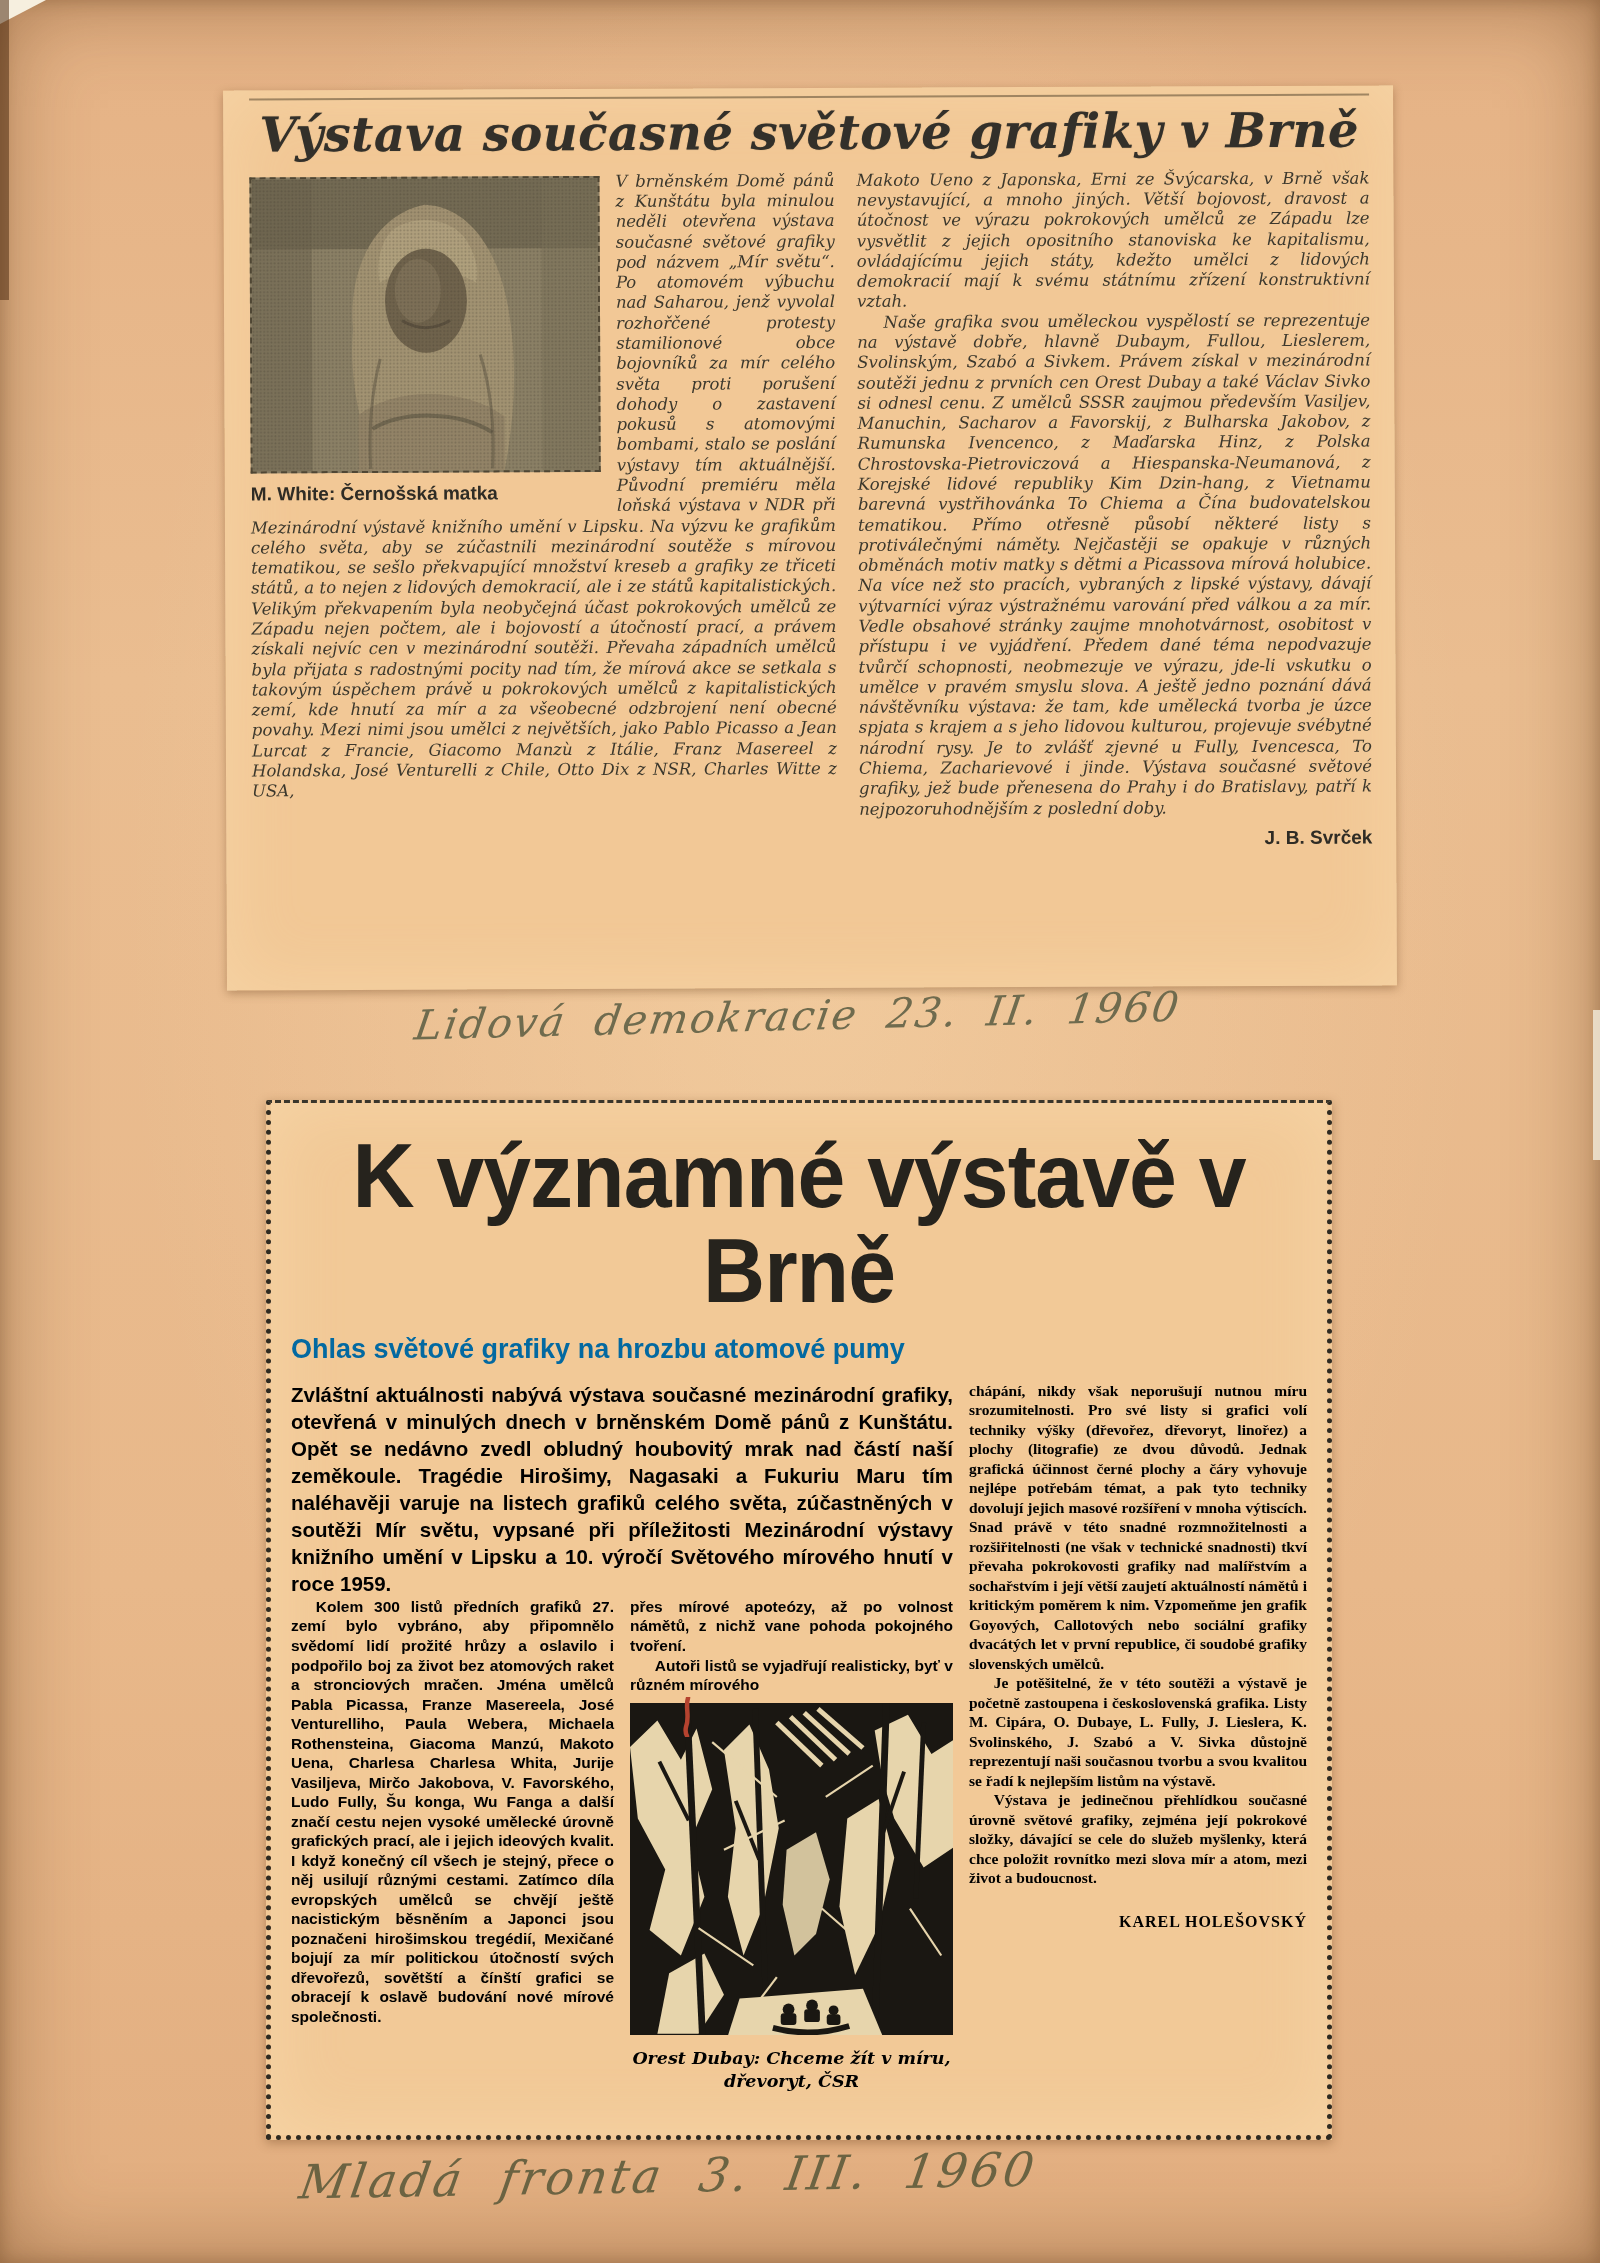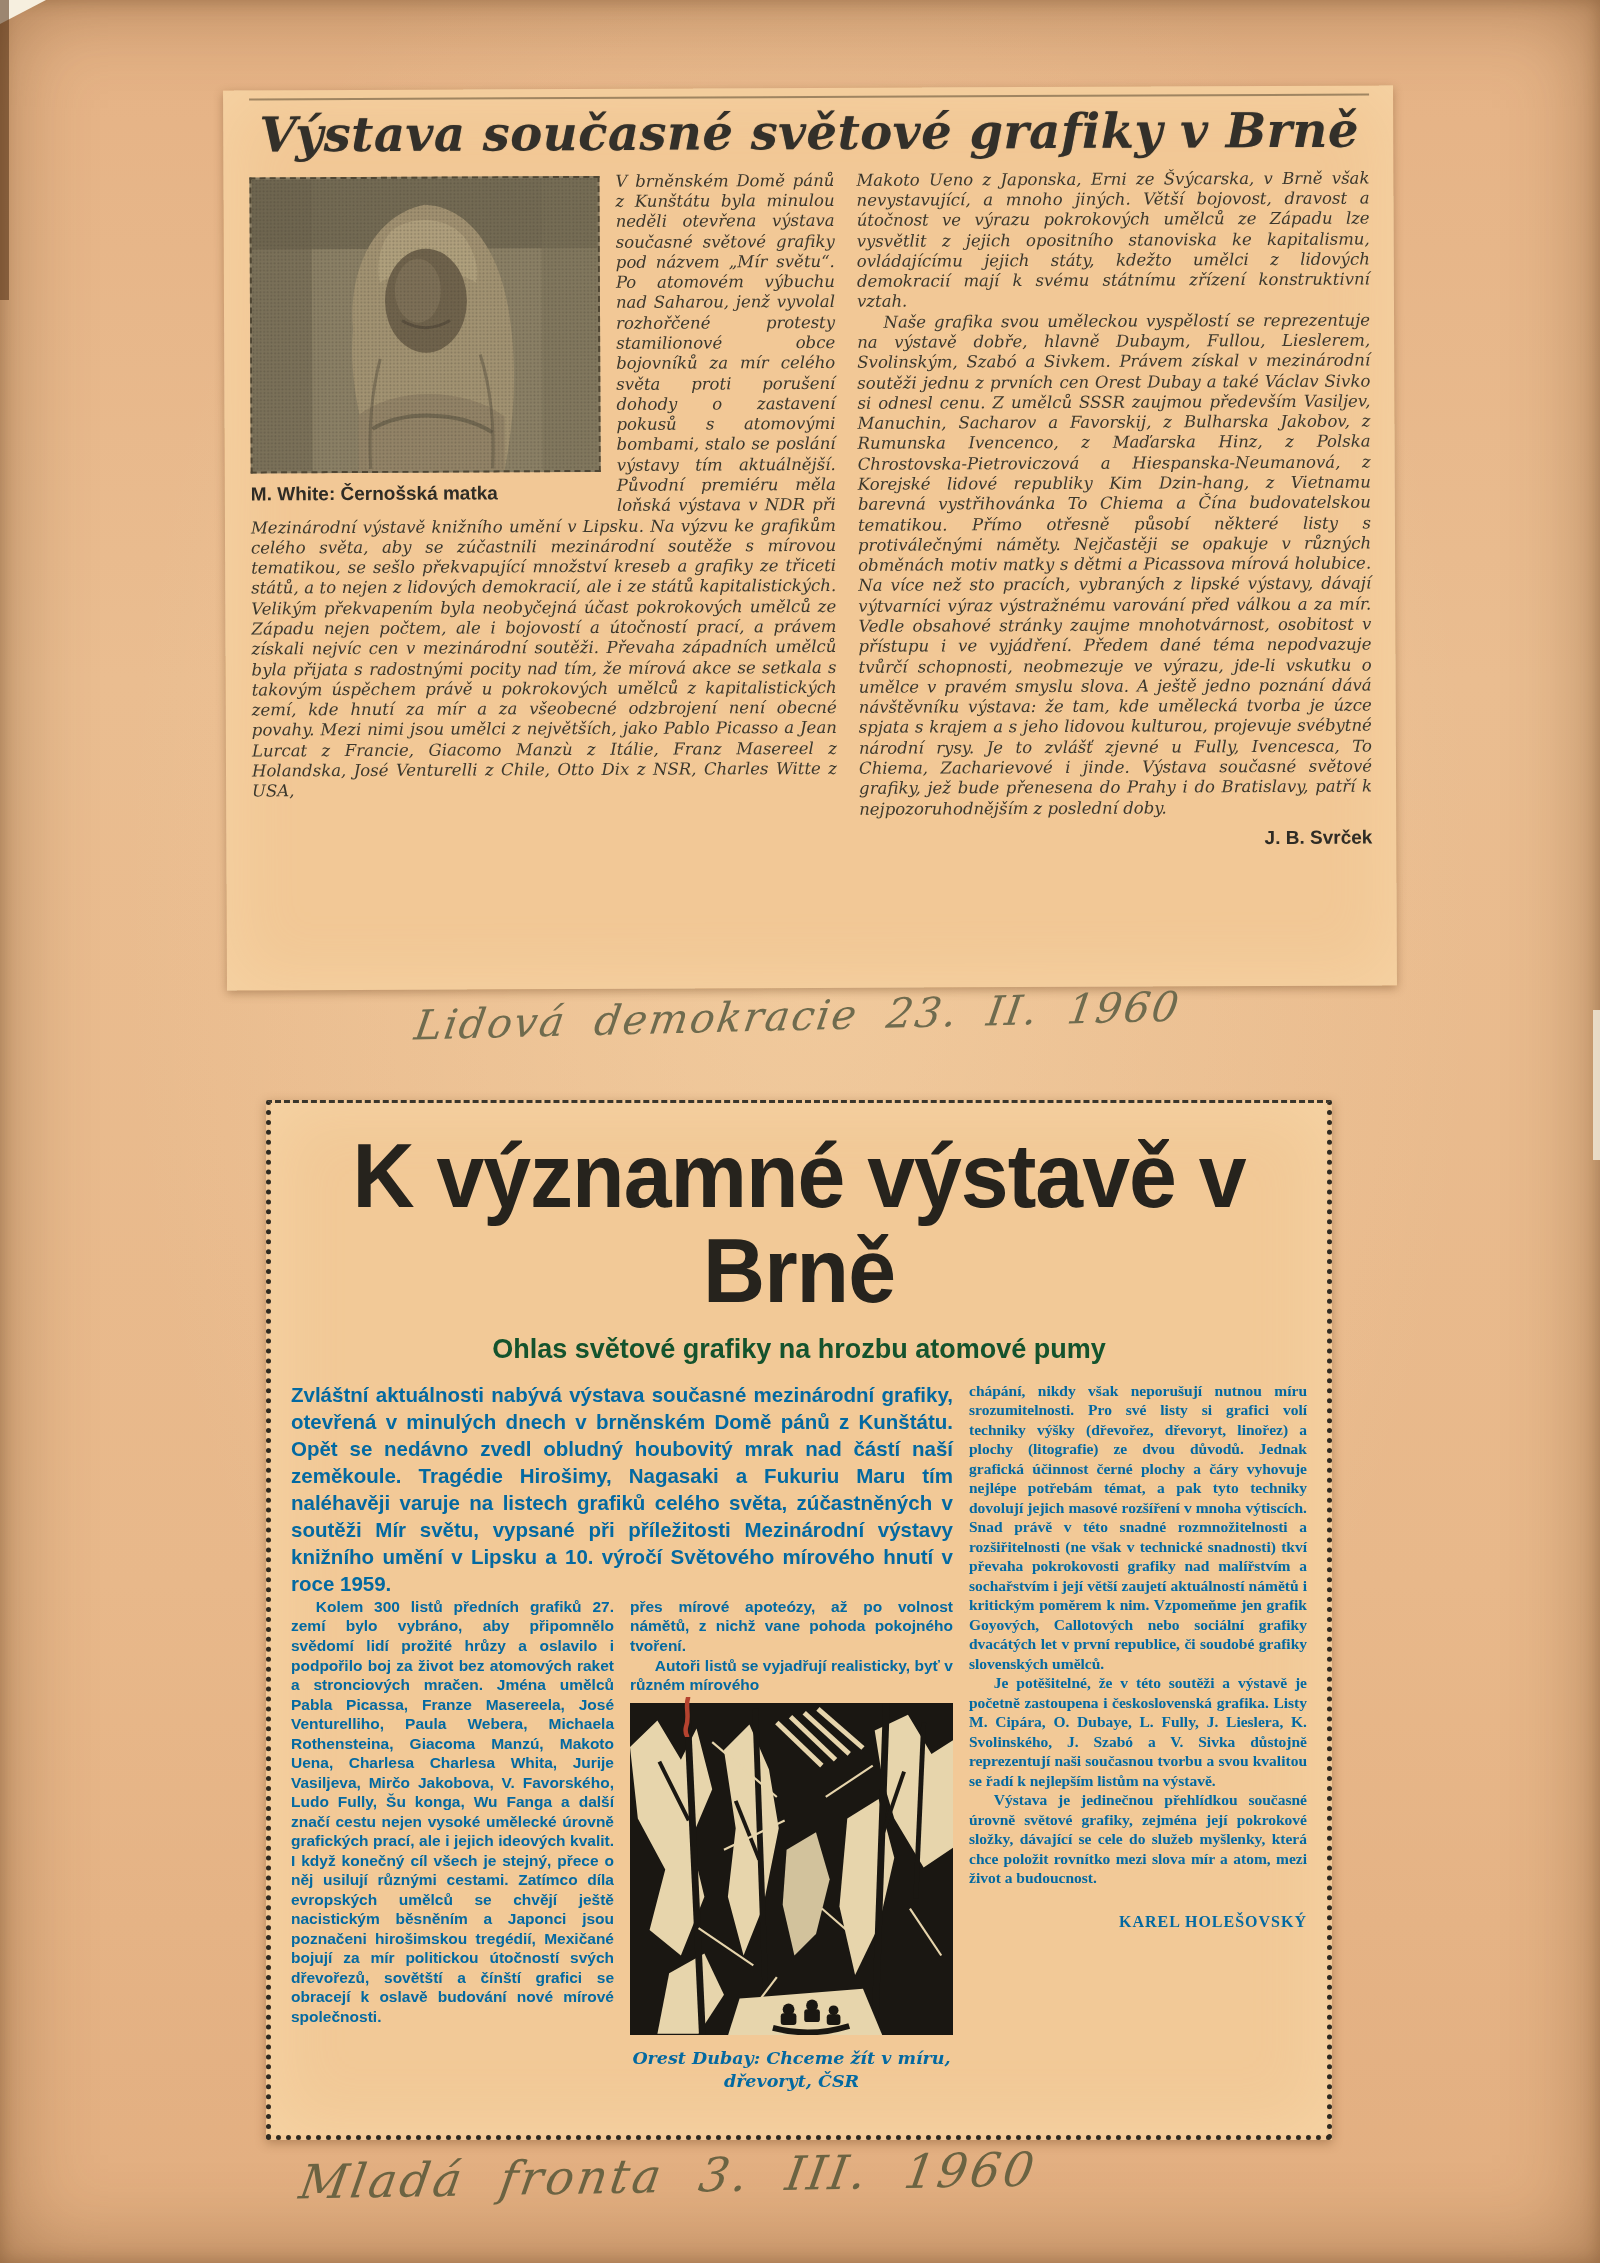--- a/index.html
+++ b/index.html
@@ -51,24 +51,24 @@
   .hand2{left:300px;top:2148px;font-size:47px;color:#6b6342;
     transform:rotate(-1deg) skewX(-10deg);letter-spacing:3px;word-spacing:18px;}
 
   .clip2{left:266px;top:1100px;width:1066px;height:1040px;padding:20px 20px 10px;
     background:#f2c997;
     border-top:3px dashed #3a362b;border-bottom:5px dotted #2e2a21;
     border-left:5px dotted #2e2a21;border-right:5px dotted #2e2a21;}
   .c2-title{font-weight:bold;font-size:86px;line-height:1.05;text-align:center;
     color:#26231d;margin:10px 0 0;letter-spacing:-1px;transform:scaleY(1.06);
     font-family:"Liberation Sans",sans-serif;}
-  .c2-subtitle{text-align:center;font-weight:bold;font-size:27px;margin:20px 0 16px;
-    color:#14532d;}
+  .c2-subtitle{font-weight:bold;font-size:27px;margin:20px 0 16px;
+    color:#0369a1;}
   .c2-body{display:flex;gap:16px;font-weight:bold;font-size:15.5px;line-height:1.26;
-    color:#0369a1;text-align:justify;}
+    color:#000000;text-align:justify;}
   .c2-left{width:662px;flex:0 0 662px;}
   .c2-lead{font-size:20.5px;line-height:1.32;margin:0 0 14px;}
   .c2-two{display:flex;gap:16px;}
   .c2-col1,.c2-col2{width:50%;}
   .c2-body p{margin:0;}
   .woodcut{margin:8px 0 4px;width:100%;}
   .woodcut svg{display:block;width:100%;height:auto;}
   .wc-caption{text-align:center;font-family:"DejaVu Serif",serif;font-style:italic;
     font-weight:bold;font-size:17.5px;line-height:1.3;margin-top:12px;}
   .c2-col3{flex:1;font-family:Liberation Serif, serif;}

